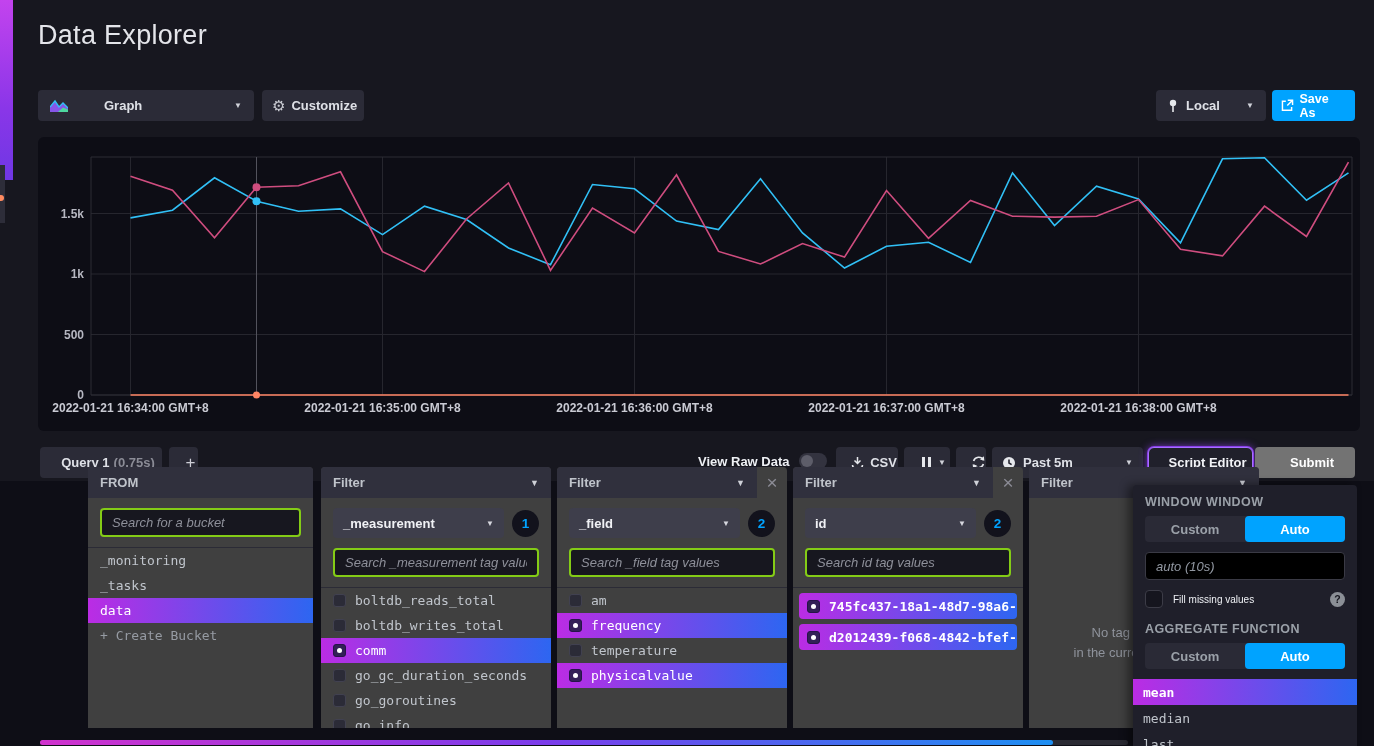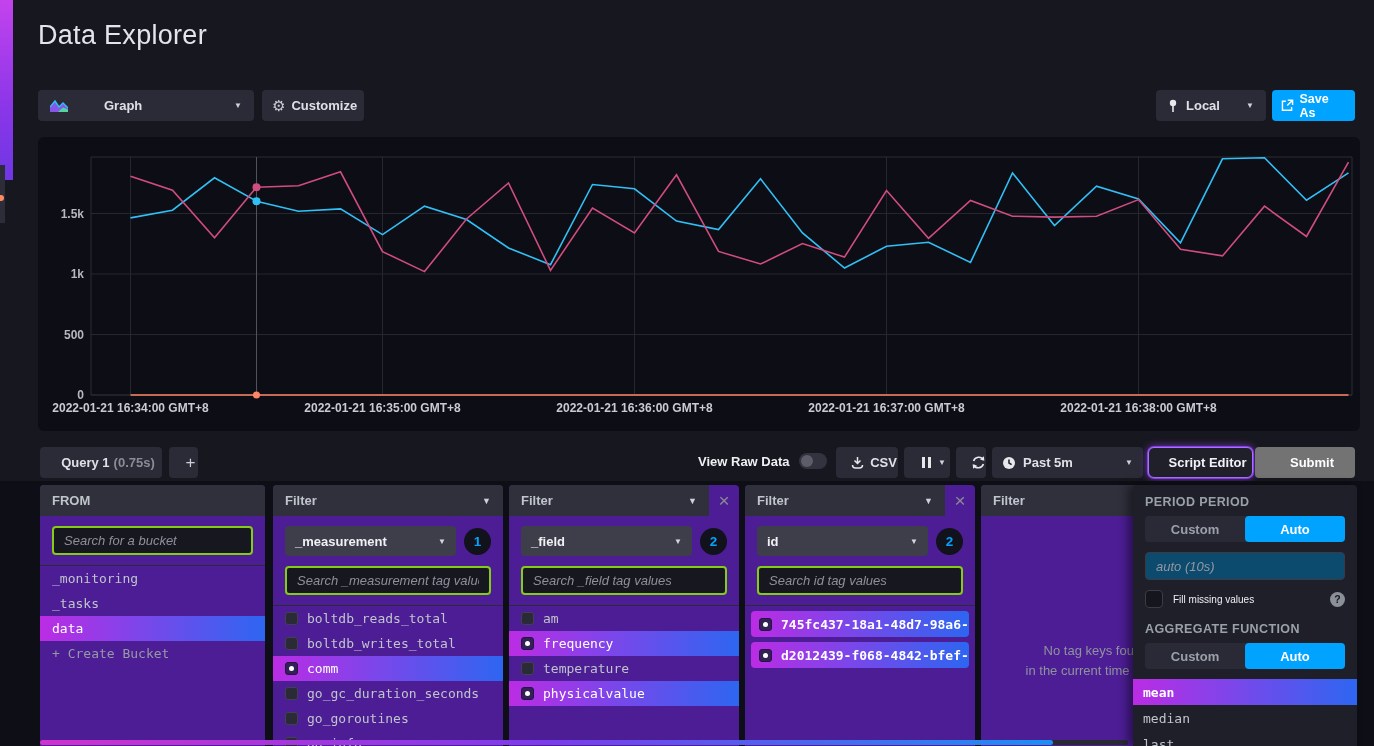--- a/index.html
+++ b/index.html
@@ -49,21 +49,21 @@
   .refresh-btn { left:956px; width:30px; }
   .range-dd { left:992px; width:151px; justify-content:flex-start; padding:14px 10px; }
   .range-dd .lbl { margin-left:7px; }
   .range-dd .chev { margin-left:auto; font-size:8px; color:#cfd1d8; }
   .script-btn { left:1148px; width:105px; background:#20202b; border:1px solid #a572ff;
     box-shadow:0 0 0 1px #8a3ce8, 0 0 9px rgba(147,72,245,.85); border-radius:6px; color:#f2f3f7; }
   .submit-btn { left:1255px; width:100px; background:#737373; color:#fff; }
 
   
   .builder-bg { position:absolute; left:0; top:481px; width:1374px; height:265px; background:#0e0e16; }
-  .panel { position:absolute; top:485px; height:261px; background:#4c1d95; border-radius:4px 4px 0 0; overflow:hidden; }
+  .panel { position:absolute; top:467px; height:261px; background:#404040; border-radius:4px 4px 0 0; overflow:hidden;margin-left:48px; }
   .p-from { left:40px; width:225px; }
   .p-f1 { left:273px; width:230px; }
   .p-f2 { left:509px; width:230px; }
   .p-f3 { left:745px; width:230px; }
   .p-f4 { left:981px; width:230px; }
   .hdr-row { display:flex; align-items:center; }
   .hdr { height:31px; background:#30303d; display:flex; align-items:center; padding:0 12px;
     font-size:13px; font-weight:bold; color:#c0c4cb; flex:1; cursor:pointer; }
   .hdr .chev { margin-left:auto; font-size:9px; color:#cfd1d8; }
   .close-x { width:30px; height:31px; display:flex; align-items:center; justify-content:center;
@@ -94,21 +94,21 @@
 
   
   .options { position:absolute; left:1133px; top:485px; width:224px; height:261px; background:#1f1f2a;
     border-radius:4px 4px 0 0; z-index:5; box-shadow:-5px 0 10px rgba(0,0,0,.45); overflow:hidden; }
   .sec-label { margin:10px 12px 7px; font-size:12.5px; font-weight:bold; color:#9aa0a8; letter-spacing:.4px; }
   .sec-label.second { margin-top:14px; }
   .seg { margin:0 12px; height:26px; background:#2a2a36; border-radius:4px; display:flex; }
   .seg-btn { flex:1; display:flex; align-items:center; justify-content:center; font-size:13px;
     font-weight:bold; color:#9ba1a9; cursor:pointer; border-radius:4px; }
   .seg-btn.active { background:#00a3ff; color:#fff; }
-  .winput { display:block; margin:10px 12px 0; width:calc(100% - 24px); height:28px; background:#0c4a6e;
+  .winput { display:block; margin:10px 12px 0; width:calc(100% - 24px); height:28px; background:#000000;
     border:1px solid #3a3a45; border-radius:4px; padding:0 10px; font-size:13px; font-style:italic;
     color:#9298a2; font-family:"Liberation Sans",sans-serif; outline:none; }
   .fill-row { display:flex; align-items:center; margin:10px 12px 0; }
   .fill-cb { width:18px; height:18px; background:#15151e; border:1px solid #3c3c47; border-radius:4px; cursor:pointer; }
   .fill-lbl { margin-left:10px; font-size:10px; font-weight:normal; color:#eef0f4; }
   .help { margin-left:auto; width:15px; height:15px; border-radius:50%; background:#8b8f96; color:#15151e;
     font-size:10.5px; font-weight:bold; display:flex; align-items:center; justify-content:center; cursor:pointer; }
   .fn-list { margin-top:10px; }
   .fn-list .row { height:26px; padding:0 10px; }
   .fn-list .row.selected { font-weight:bold; }
@@ -382,21 +382,21 @@
         <span class="chev">▼</span>
       </div>
     </div>
     <div class="empty-msg">
       <div>No tag keys found</div>
       <div>in the current time range</div>
     </div>
   </div>
 
   <div class="options">
-    <div class="sec-label">PERIOD PERIOD</div>
+    <div class="sec-label">WINDOW WINDOW</div>
     <div class="seg">
       <div class="seg-btn">Custom</div>
       <div class="seg-btn active">Auto</div>
     </div>
     <input class="winput" type="text" value="auto (10s)" style="">
     <div class="fill-row">
       <div class="fill-cb"></div>
       <div class="fill-lbl">Fill missing values</div>
       <div class="help">?</div>
     </div>

